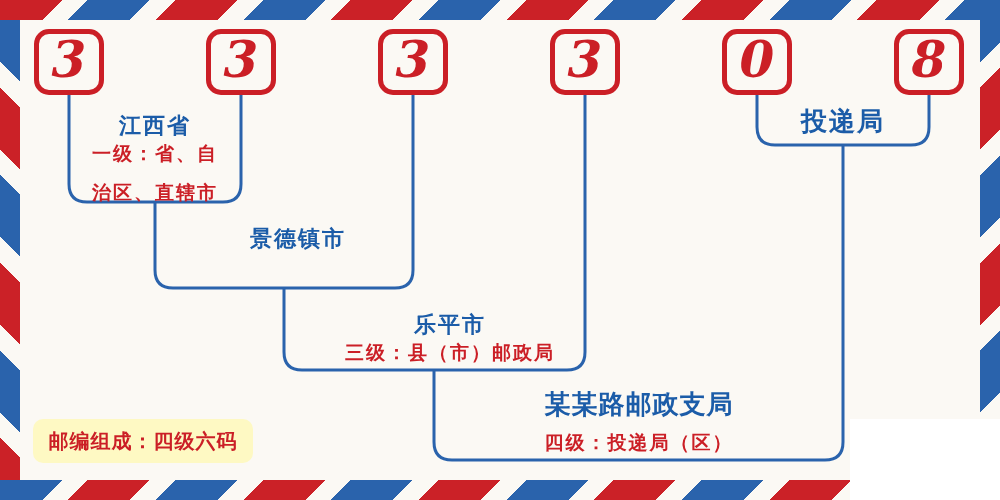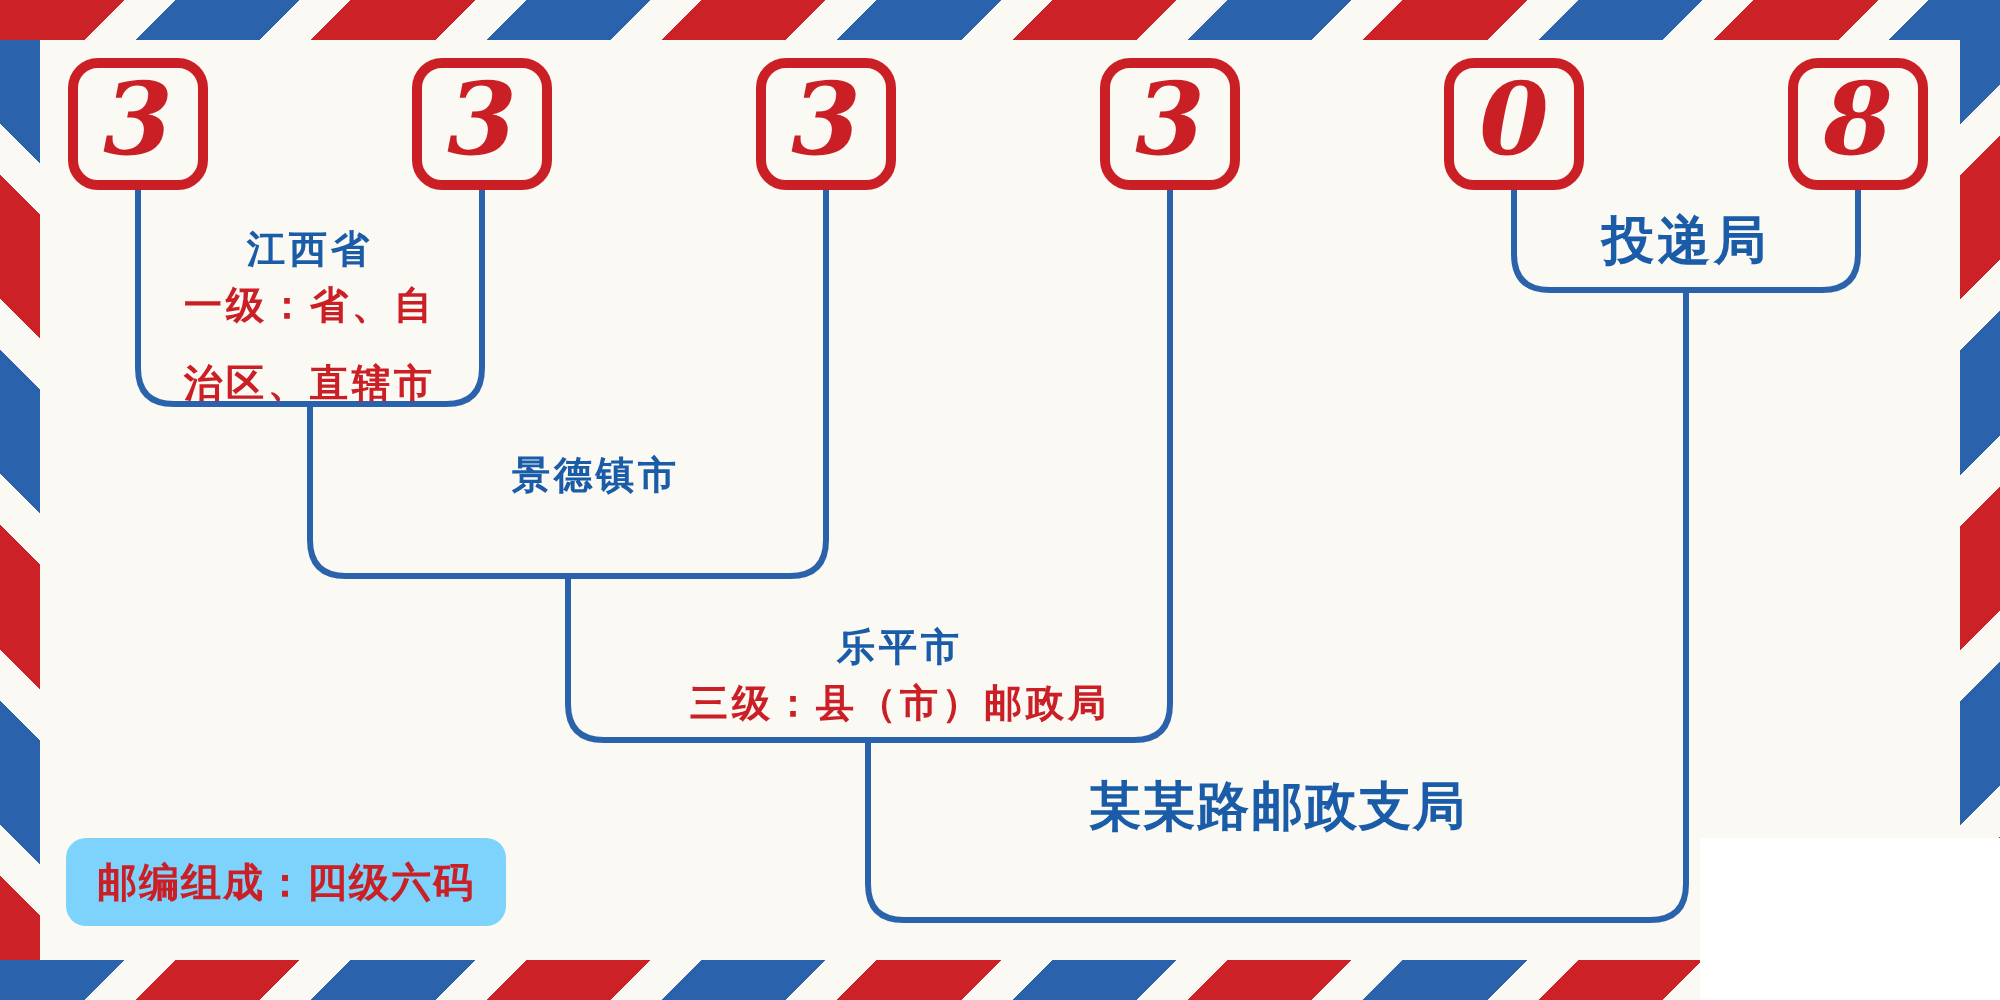--- a/index.html
+++ b/index.html
@@ -66,33 +66,33 @@
     font-style:italic;font-weight:700;
     font-size:50px;line-height:50px;color:var(--text-red);
     transform:translateY(-2px);
   }
   
   .label-group{
     position:absolute;transform:translateX(-50%);
     text-align:center;white-space:nowrap;
   }
   .place{
-    color:var(--text-blue);font-weight:700;font-size:19px;
+    color:var(--text-blue);font-weight:700;font-size:22px;
     letter-spacing:2px;line-height:27px;
   }
   .place.small{font-size:26px;letter-spacing:1px;}
   .desc{
     color:var(--text-red);font-weight:700;font-size:19px;
     letter-spacing:2px;line-height:23px;margin-top:3px;text-align:right;
   }
   .desc.gap{margin-top:13px;}
   
   .composition-box{
     position:absolute;left:33px;top:419px;width:220px;height:44px;
-    background:#7dd3fc;border-radius:10px;
+    background:#fef9c3;border-radius:10px;
     display:flex;align-items:center;justify-content:center;
   }
   .composition-box span{
     color:var(--text-red);font-weight:700;font-size:20px;letter-spacing:1px;
   }
 </style>
 </head>
 <body>
 
 <div class="canvas">
@@ -144,19 +144,20 @@
     <div class="place">乐平市</div>
     <div class="desc">三级：县（市）邮政局</div>
   </div>
 
   <div class="label-group" style="left:843px;top:108px">
     <div class="place" style="font-size:26px">投递局</div>
   </div>
 
   <div class="label-group" style="left:639px;top:391px">
     <div class="place small">某某路邮政支局</div>
+    <div class="desc gap">四级：投递局（区）</div>
   </div>
 
   <div class="composition-box">
     <span>邮编组成：四级六码</span>
   </div>
 
 </div>
 
 </body></html>

